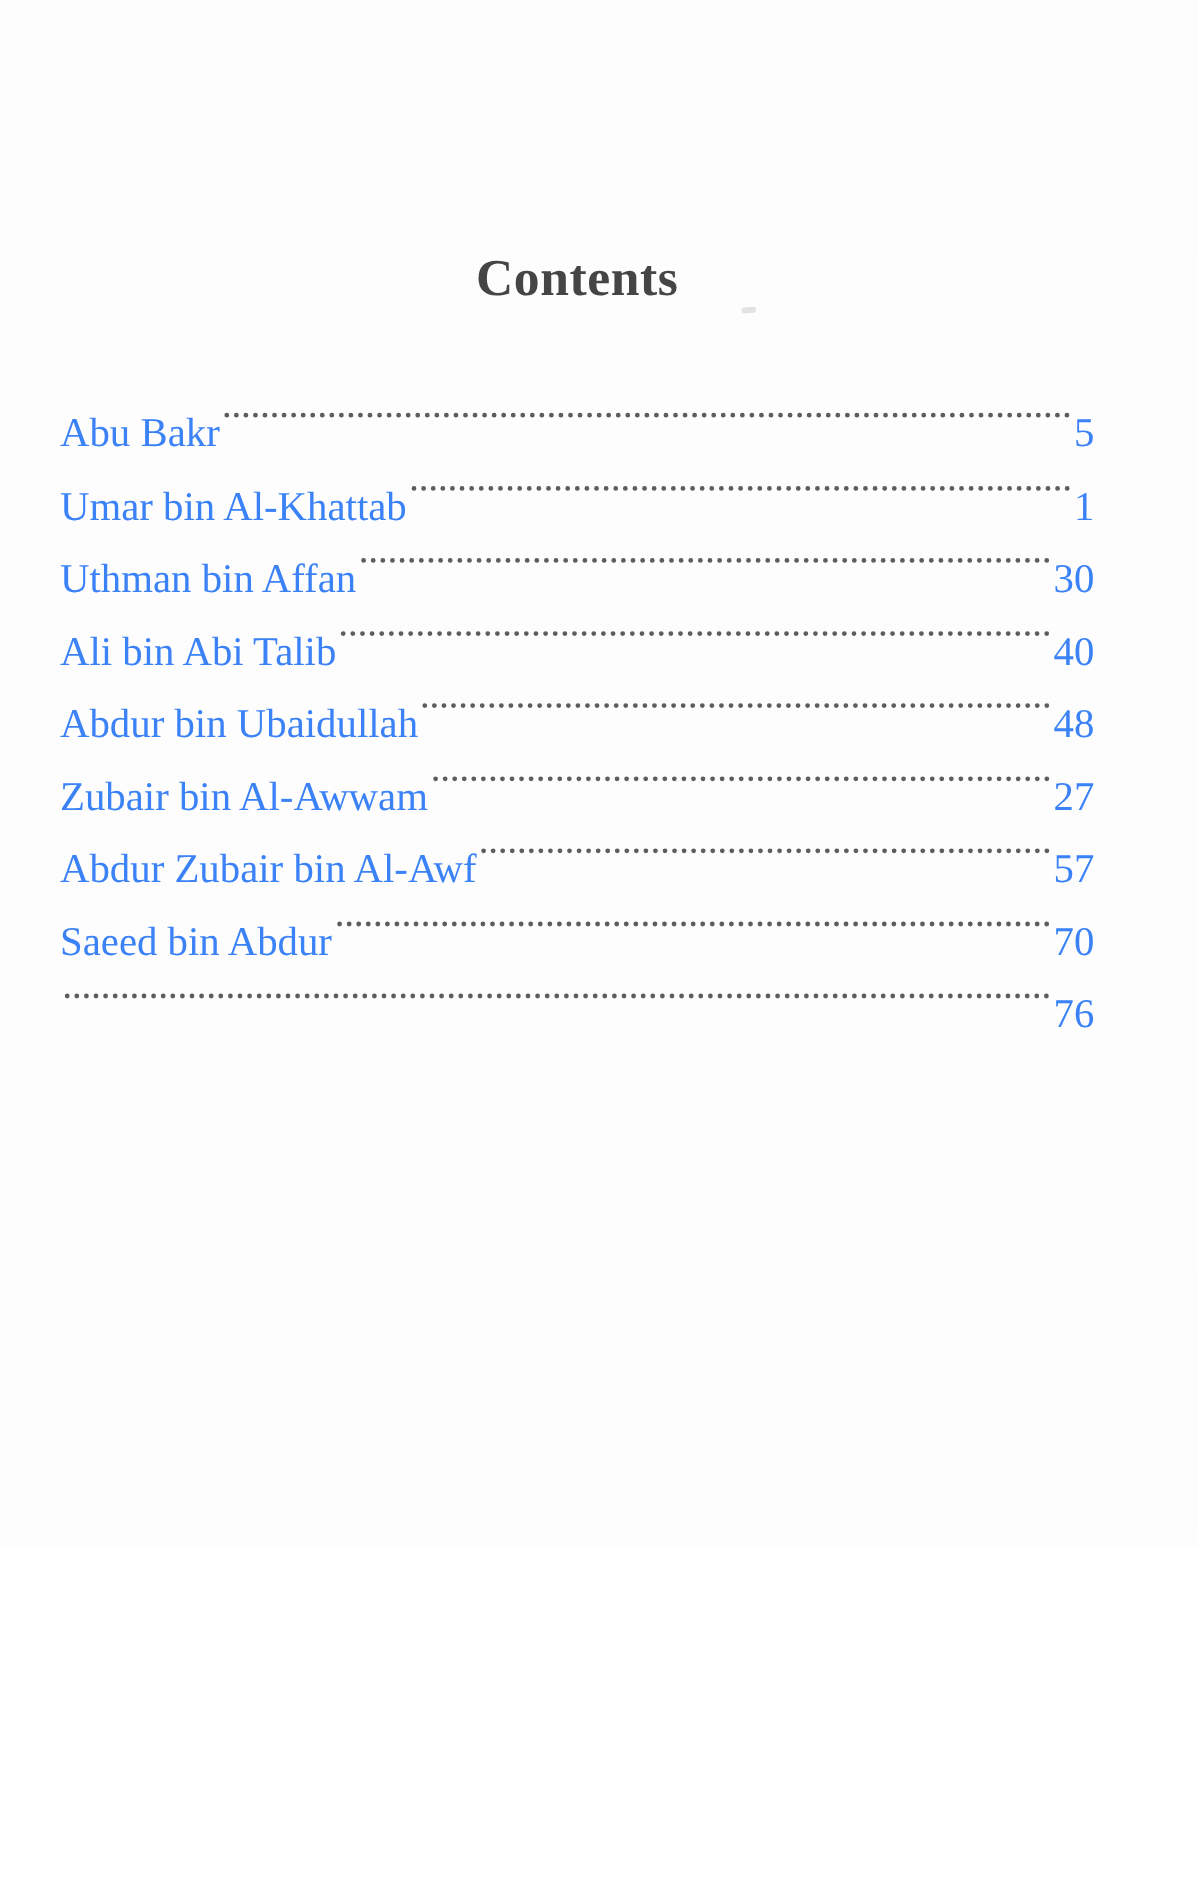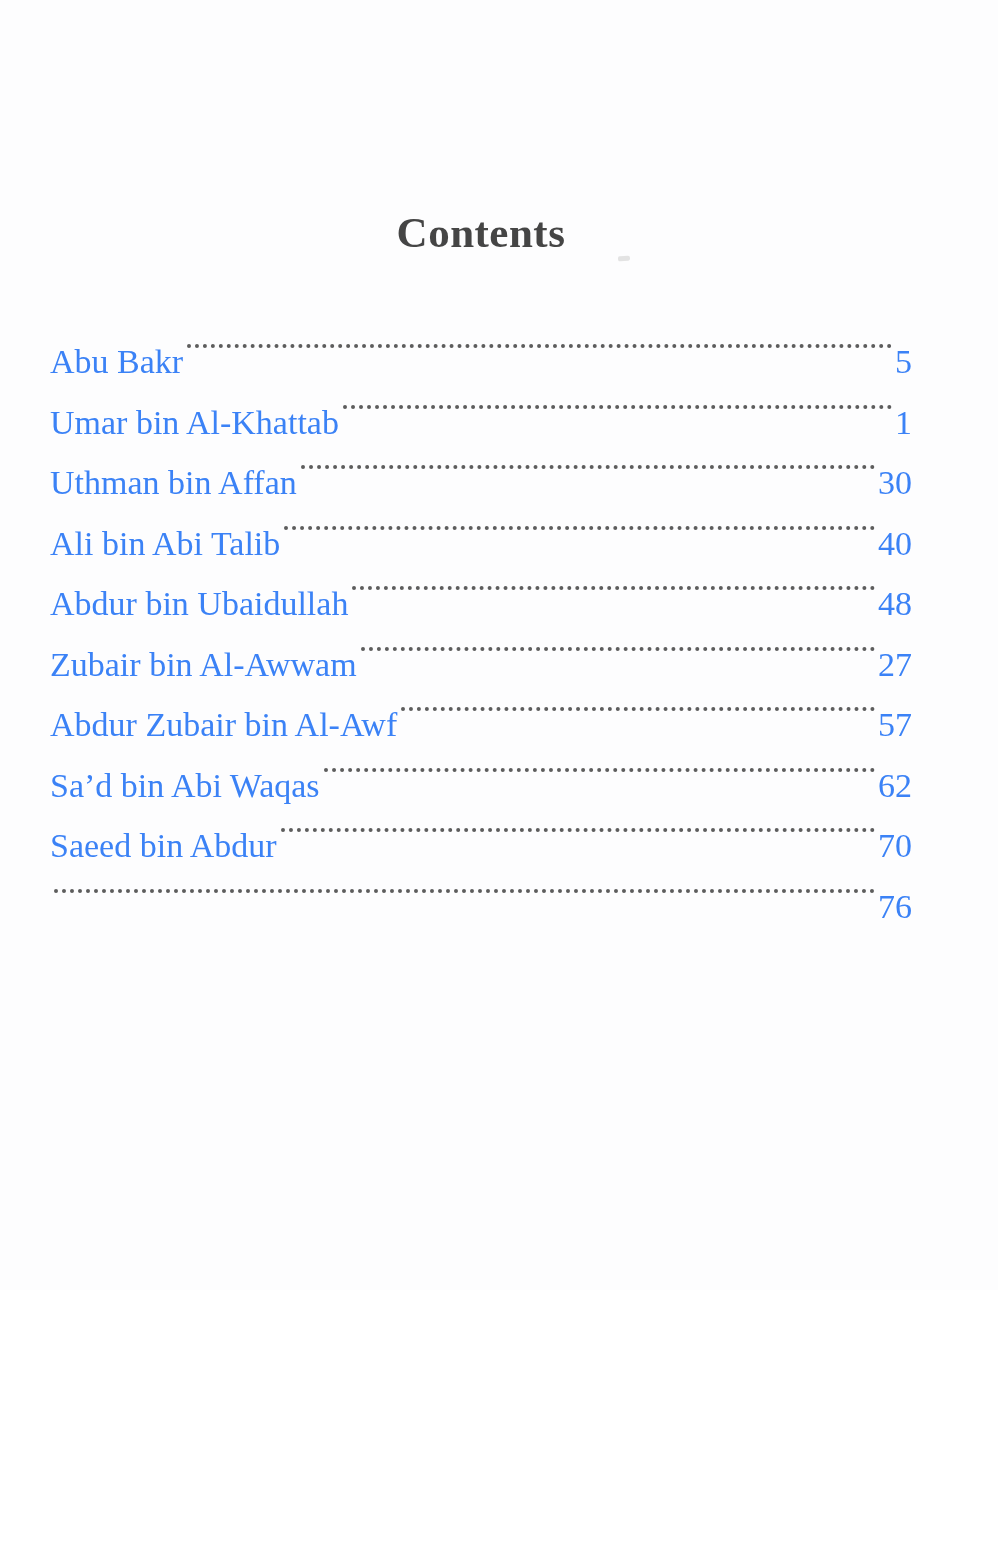--- a/index.html
+++ b/index.html
@@ -111,25 +111,20 @@
     <span class="leader"></span>
     <span class="pagenum">27</span>
   </div>
 
   <div class="row">
     <span class="label">Abdur Zubair bin Al-Awf</span>
     <span class="leader"></span>
     <span class="pagenum">57</span>
   </div>
 
-  <div class="row">
-    <span class="label">Sa’d bin Abi Waqas</span>
-    <span class="leader"></span>
-    <span class="pagenum">62</span>
-  </div>
 
   <div class="row">
     <span class="label">Saeed bin Abdur</span>
     <span class="leader"></span>
     <span class="pagenum">70</span>
   </div>
 
   <div class="row">
     <span class="leader"></span>
     <span class="pagenum">76</span>

